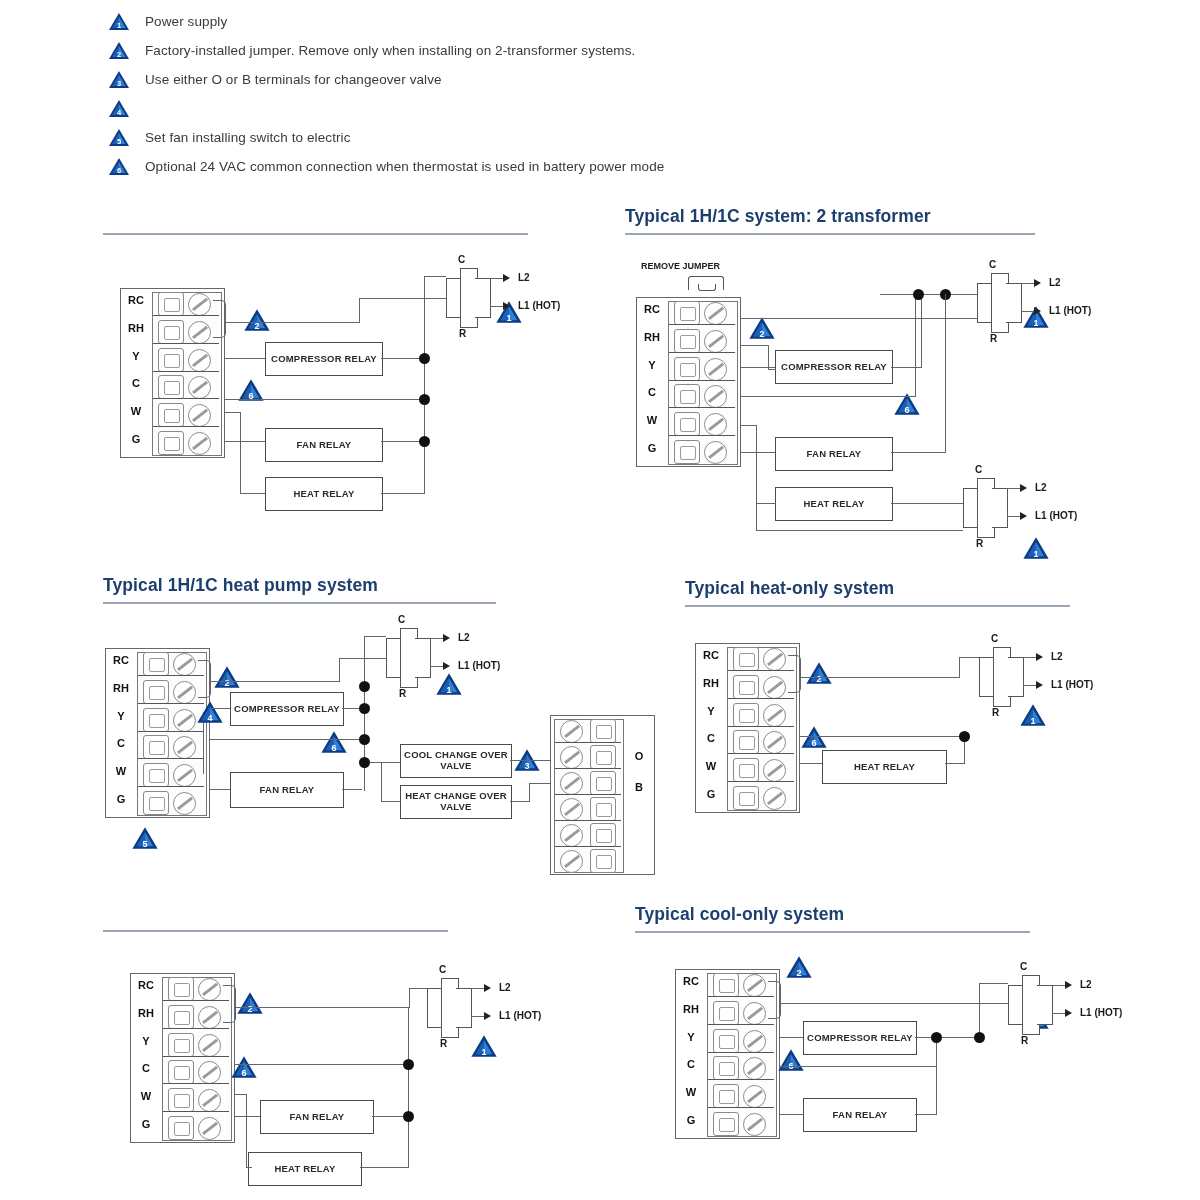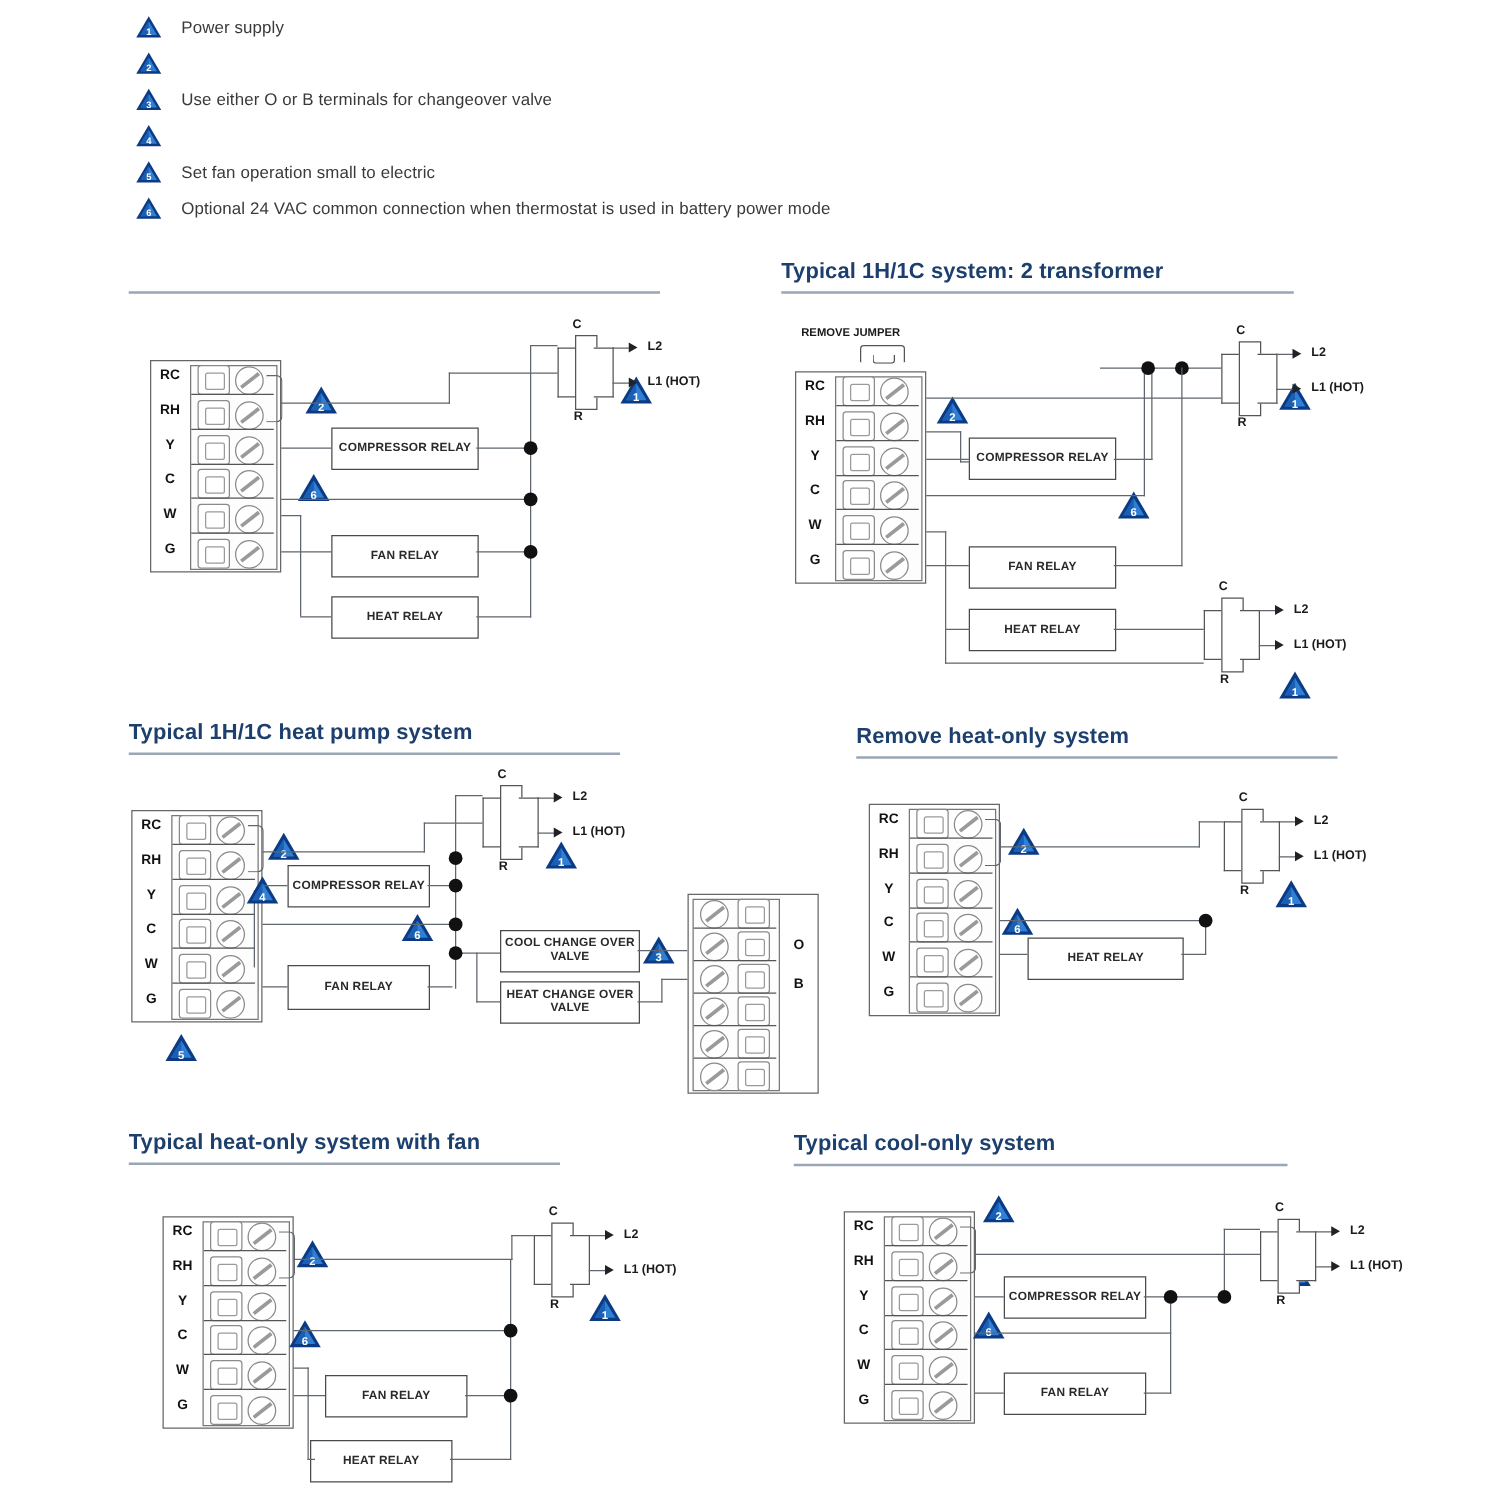--- a/index.html
+++ b/index.html
@@ -109,20 +109,21 @@
       <span class="legend-tri">
         <span class="tri">
             <svg width="22" height="19" viewBox="0 0 22 19">
               <polygon points="11,1 21,18 1,18" fill="#0b3b84"></polygon>
               <polygon points="11,5 17.6,16 4.4,16" fill="#2f7fd4"></polygon>
               <polygon points="11,5 11,16 4.4,16" fill="#1a5fb4"></polygon>
             </svg>
             <span class="num">2</span>
           </span>
       </span>
+      <span class="legend-txt">Factory-installed jumper. Remove only when installing on 2-transformer systems.</span>
     </div>
 
     <div class="legend-row">
       <span class="legend-tri">
         <span class="tri">
             <svg width="22" height="19" viewBox="0 0 22 19">
               <polygon points="11,1 21,18 1,18" fill="#0b3b84"></polygon>
               <polygon points="11,5 17.6,16 4.4,16" fill="#2f7fd4"></polygon>
               <polygon points="11,5 11,16 4.4,16" fill="#1a5fb4"></polygon>
             </svg>
@@ -149,21 +150,21 @@
       <span class="legend-tri">
         <span class="tri">
             <svg width="22" height="19" viewBox="0 0 22 19">
               <polygon points="11,1 21,18 1,18" fill="#0b3b84"></polygon>
               <polygon points="11,5 17.6,16 4.4,16" fill="#2f7fd4"></polygon>
               <polygon points="11,5 11,16 4.4,16" fill="#1a5fb4"></polygon>
             </svg>
             <span class="num">5</span>
           </span>
       </span>
-      <span class="legend-txt">Set fan operation small to electric</span>
+      <span class="legend-txt">Set fan installing switch to electric</span>
     </div>
 
     <div class="legend-row">
       <span class="legend-tri">
         <span class="tri">
             <svg width="22" height="19" viewBox="0 0 22 19">
               <polygon points="11,1 21,18 1,18" fill="#0b3b84"></polygon>
               <polygon points="11,5 17.6,16 4.4,16" fill="#2f7fd4"></polygon>
               <polygon points="11,5 11,16 4.4,16" fill="#1a5fb4"></polygon>
             </svg>
@@ -528,21 +529,21 @@
     <div class="row-sep" style="left:5px;top:105px;width:66px;"></div>
     <div class="screw" style="left:10px;top:109px;width:21px;height:21px;"></div>
     <div class="well" style="left:40px;top:108px;width:24px;height:22px;"></div>
     <div class="row-sep" style="left:5px;top:131px;width:66px;"></div>
     <div class="screw" style="left:10px;top:135px;width:21px;height:21px;"></div>
     <div class="well" style="left:40px;top:134px;width:24px;height:22px;"></div>
     <div class="tname" style="left:76px;top:35px;width:26px;">O</div>
     <div class="tname" style="left:76px;top:66px;width:26px;">B</div>
   </div>
 
-  <div class="sec-title" style="left:685px;top:578px;">Remove heat-only system</div>
+  <div class="sec-title" style="left:685px;top:578px;">Typical heat-only system</div>
   <div class="sec-rule" style="left:685px;top:605px;width:385px;"></div>
 
   <div class="tb" style="left:695px;top:643px;width:105px;height:170px;">
     <div class="shell"></div>
     <div class="inner" style="left:32px;top:4px;width:68px;height:162px;"></div>
     <div class="tname" style="left:2px;top:6px;width:28px;">RC</div>
     <div class="tname" style="left:2px;top:34px;width:28px;">RH</div>
     <div class="tname" style="left:2px;top:62px;width:28px;">Y</div>
     <div class="tname" style="left:2px;top:89px;width:28px;">C</div>
     <div class="tname" style="left:2px;top:117px;width:28px;">W</div>
@@ -608,21 +609,20 @@
     <div class="cl">C</div>
     <div class="rl">R</div>
   </div>
   <div class="wire h" style="left:1023px;top:657px;width:16px;"></div>
   <div class="arrow" style="left:1036px;top:653px;"></div>
   <div class="lbl" style="left:1051px;top:651px;">L2</div>
   <div class="wire h" style="left:1023px;top:685px;width:16px;"></div>
   <div class="arrow" style="left:1036px;top:681px;"></div>
   <div class="lbl" style="left:1051px;top:679px;">L1 (HOT)</div>
 
-  <div class="sec-title" style="left:103px;top:903px;">Typical heat-only system with fan</div>
   <div class="sec-rule" style="left:103px;top:930px;width:345px;"></div>
 
   <div class="tb" style="left:130px;top:973px;width:105px;height:170px;">
     <div class="shell"></div>
     <div class="inner" style="left:32px;top:4px;width:68px;height:162px;"></div>
     <div class="tname" style="left:2px;top:6px;width:28px;">RC</div>
     <div class="tname" style="left:2px;top:34px;width:28px;">RH</div>
     <div class="tname" style="left:2px;top:62px;width:28px;">Y</div>
     <div class="tname" style="left:2px;top:89px;width:28px;">C</div>
     <div class="tname" style="left:2px;top:117px;width:28px;">W</div>

